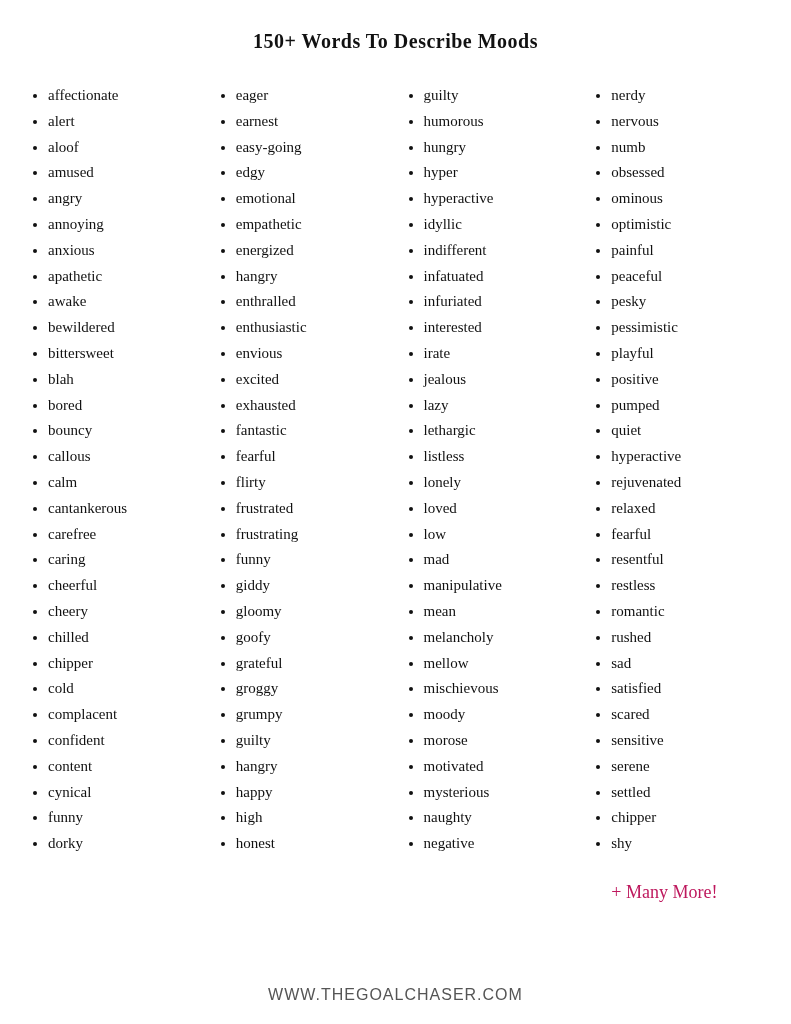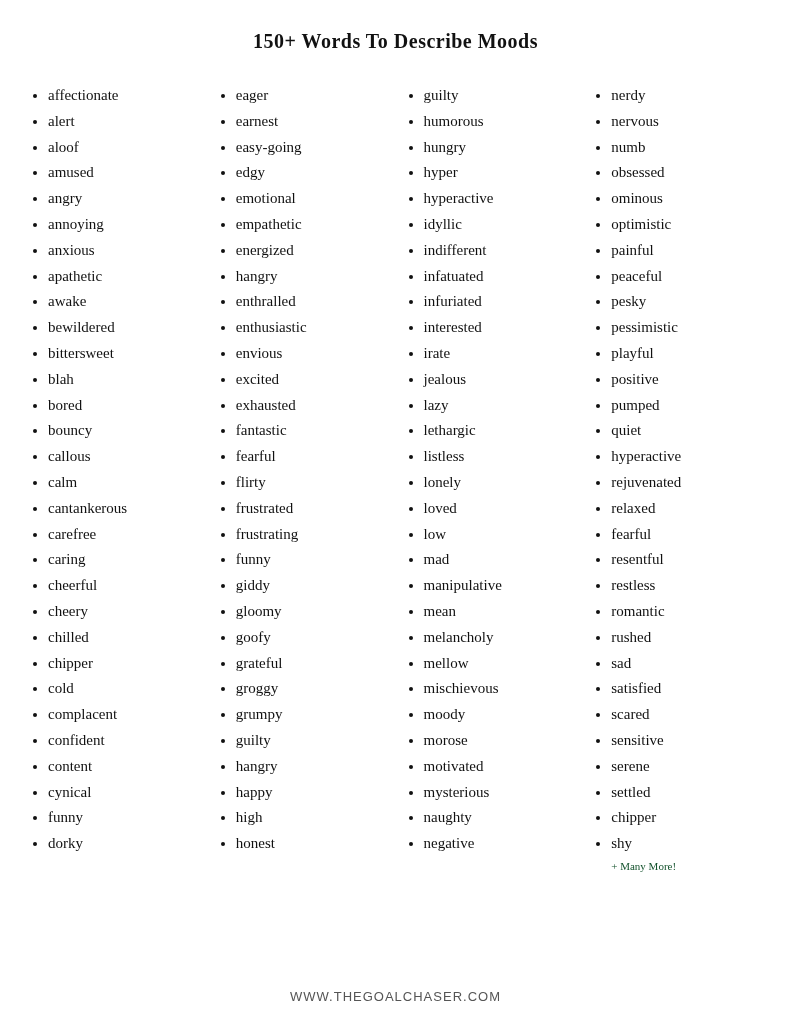--- a/index.html
+++ b/index.html
@@ -37,28 +37,29 @@
       list-style: disc;
       padding-left: 20px;
     }
     .column ul li {
       font-size: 15px;
       line-height: 1.72;
       font-family: Georgia, serif;
       color: #111;
     }
     .extra-note {
-      font-size: 11px;
+      font-size: 18px;
       line-height: 1.72;
       padding-left: 20px;
-      color: #14532d;
+      color: #be185d;
+      margin-top: 20px;
     }
     .footer {
       margin-top: 24px;
-      font-size: 13px;
+      font-size: 16px;
       color: #555;
       text-align: center;
       letter-spacing: 1px;
       font-family: Arial, sans-serif;
     }
   </style>
 </head>
 <body>
 
 <h1>150+ Words To Describe Moods</h1>

